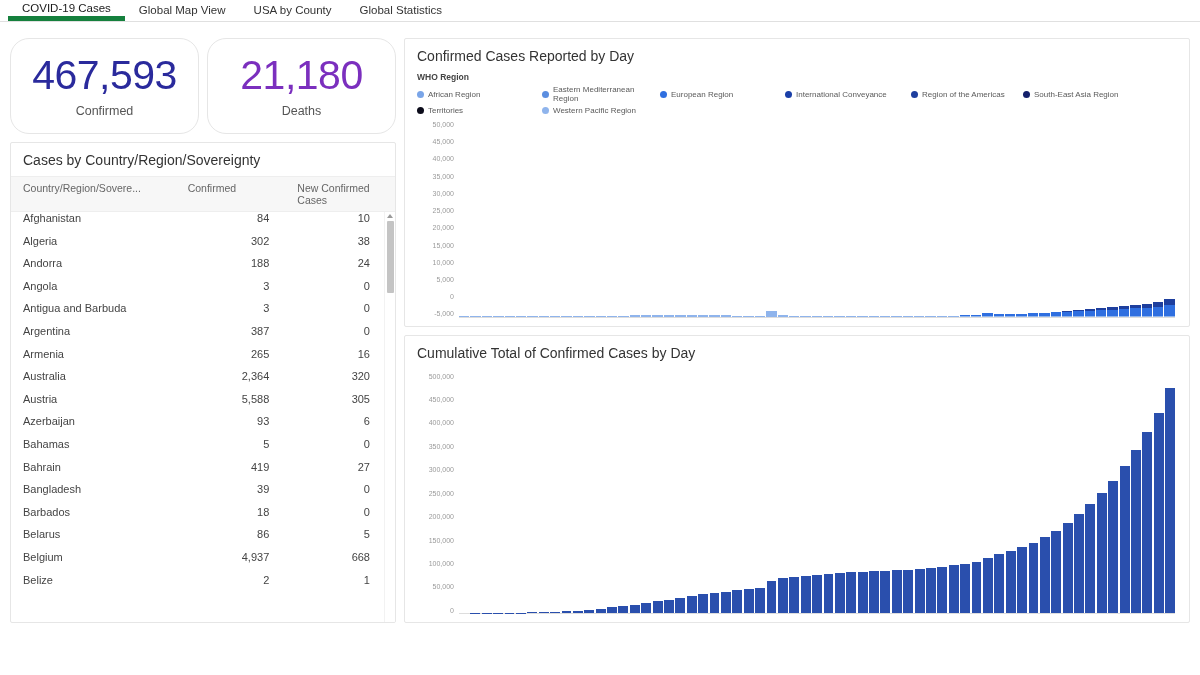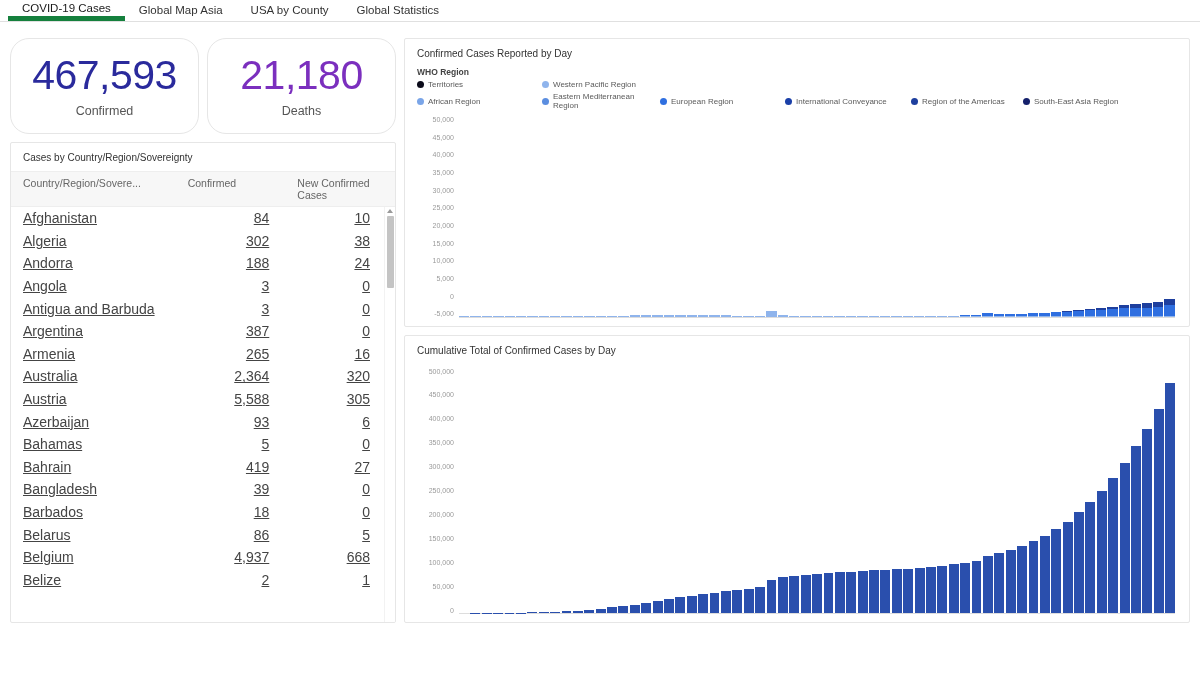--- a/index.html
+++ b/index.html
@@ -82,44 +82,43 @@
     flex: 1;
     display: flex; flex-direction: column;
     align-items: center; justify-content: center; border-radius: 19px;
   }
   .kpi-value { font-size: 41px; font-weight: 400; line-height: 1.05; letter-spacing: -.5px; }
   .kpi-label { font-size: 12.5px; color: #555555; margin-top: 6px; }
 
   
   .table-card { flex: 1; display: flex; flex-direction: column; overflow: hidden; }
   .card-title {
-    font-size: 10px; color: #333333;
+    font-size: 14px; color: #333333;
     padding: 9px 12px 8px 12px;
   }
   .thead {
     display: flex;
     background: #f7f7f7;
     border-top: 1px solid #eeeeee;
     border-bottom: 1px solid #eeeeee;
     padding: 5px 0;
   }
   .thead div { font-size: 10.5px; color: #666666; }
   .th-country { width: 46%; padding-left: 12px; }
   .th-conf    { width: 27%; }
   .th-new     { width: 27%; padding-left: 6px; }
 
   .tbody-wrap { flex: 1; display: flex; overflow: hidden; }
   .tbody { flex: 1; }
   .trow {
     display: flex;
-    align-items: center;
+    align-items: flex-start;
     height: 22.6px;
-    font-size: 14px;
+    font-size: 11px;
     color: #444444;
-    text-decoration: underline;
   }
   .td-country { width: 46%; padding-left: 12px; }
   .td-conf    { width: 27%; text-align: right; padding-right: 14px; }
   .td-new     { width: 27%; text-align: right; padding-right: 14px; }
 
   .vscroll {
     width: 11px;
     background: #ffffff;
     display: flex; flex-direction: column; align-items: center;
     padding-top: 2px;
@@ -180,21 +179,21 @@
   .bar-cum { flex: 1; }
 </style>
 </head>
 <body>
 
 <div class="tabbar">
   <div class="tab active">
     <span>COVID-19 Cases</span>
   </div>
   <div class="tab">
-    <span>Global Map Asia</span>
+    <span>Global Map View</span>
   </div>
   <div class="tab">
     <span>USA by County</span>
   </div>
   <div class="tab">
     <span>Global Statistics</span>
   </div>
 </div>
 
 <div class="page">
@@ -321,52 +320,52 @@
 
     <div class="col-right">
 
       <div class="card chart-card">
         <div class="card-title">Confirmed Cases Reported by Day</div>
         <div class="legend">
           <div class="legend-title">WHO Region</div>
           <div class="legend-rows" id="legend-rows">
               <div class="legend-row">
                 <div class="legend-item" style="width: 125px;">
+                  <span class="legend-dot" style="background: rgb(122, 165, 232);"></span>
+                  <span>African Region</span>
+                </div>
+                <div class="legend-item" style="width: 118px;">
+                  <span class="legend-dot" style="background: rgb(91, 142, 224);"></span>
+                  <span>Eastern Mediterranean Region</span>
+                </div>
+                <div class="legend-item" style="width: 125px;">
+                  <span class="legend-dot" style="background: rgb(47, 111, 224);"></span>
+                  <span>European Region</span>
+                </div>
+                <div class="legend-item" style="width: 126px;">
+                  <span class="legend-dot" style="background: rgb(26, 63, 168);"></span>
+                  <span>International Conveyance</span>
+                </div>
+                <div class="legend-item" style="width: 112px;">
+                  <span class="legend-dot" style="background: rgb(30, 63, 158);"></span>
+                  <span>Region of the Americas</span>
+                </div>
+                <div class="legend-item">
+                  <span class="legend-dot" style="background: rgb(20, 32, 107);"></span>
+                  <span>South-East Asia Region</span>
+                </div>
+              </div>
+              <div class="legend-row">
+                <div class="legend-item" style="width: 125px;">
                   <span class="legend-dot" style="background: rgb(11, 11, 26);"></span>
                   <span>Territories</span>
                 </div>
                 <div class="legend-item" style="width: 118px;">
                   <span class="legend-dot" style="background: rgb(143, 180, 236);"></span>
                   <span>Western Pacific Region</span>
-                </div>
-              </div>
-              <div class="legend-row">
-                <div class="legend-item" style="width: 125px;">
-                  <span class="legend-dot" style="background: rgb(122, 165, 232);"></span>
-                  <span>African Region</span>
-                </div>
-                <div class="legend-item" style="width: 118px;">
-                  <span class="legend-dot" style="background: rgb(91, 142, 224);"></span>
-                  <span>Eastern Mediterranean Region</span>
-                </div>
-                <div class="legend-item" style="width: 125px;">
-                  <span class="legend-dot" style="background: rgb(47, 111, 224);"></span>
-                  <span>European Region</span>
-                </div>
-                <div class="legend-item" style="width: 126px;">
-                  <span class="legend-dot" style="background: rgb(26, 63, 168);"></span>
-                  <span>International Conveyance</span>
-                </div>
-                <div class="legend-item" style="width: 112px;">
-                  <span class="legend-dot" style="background: rgb(30, 63, 158);"></span>
-                  <span>Region of the Americas</span>
-                </div>
-                <div class="legend-item">
-                  <span class="legend-dot" style="background: rgb(20, 32, 107);"></span>
-                  <span>South-East Asia Region</span>
                 </div>
               </div>
             </div>
         </div>
         <div class="plot">
           <div class="yaxis" id="yaxis-daily">
               <div class="ytick">50,000</div>
               <div class="ytick">45,000</div>
               <div class="ytick">40,000</div>
               <div class="ytick">35,000</div>

